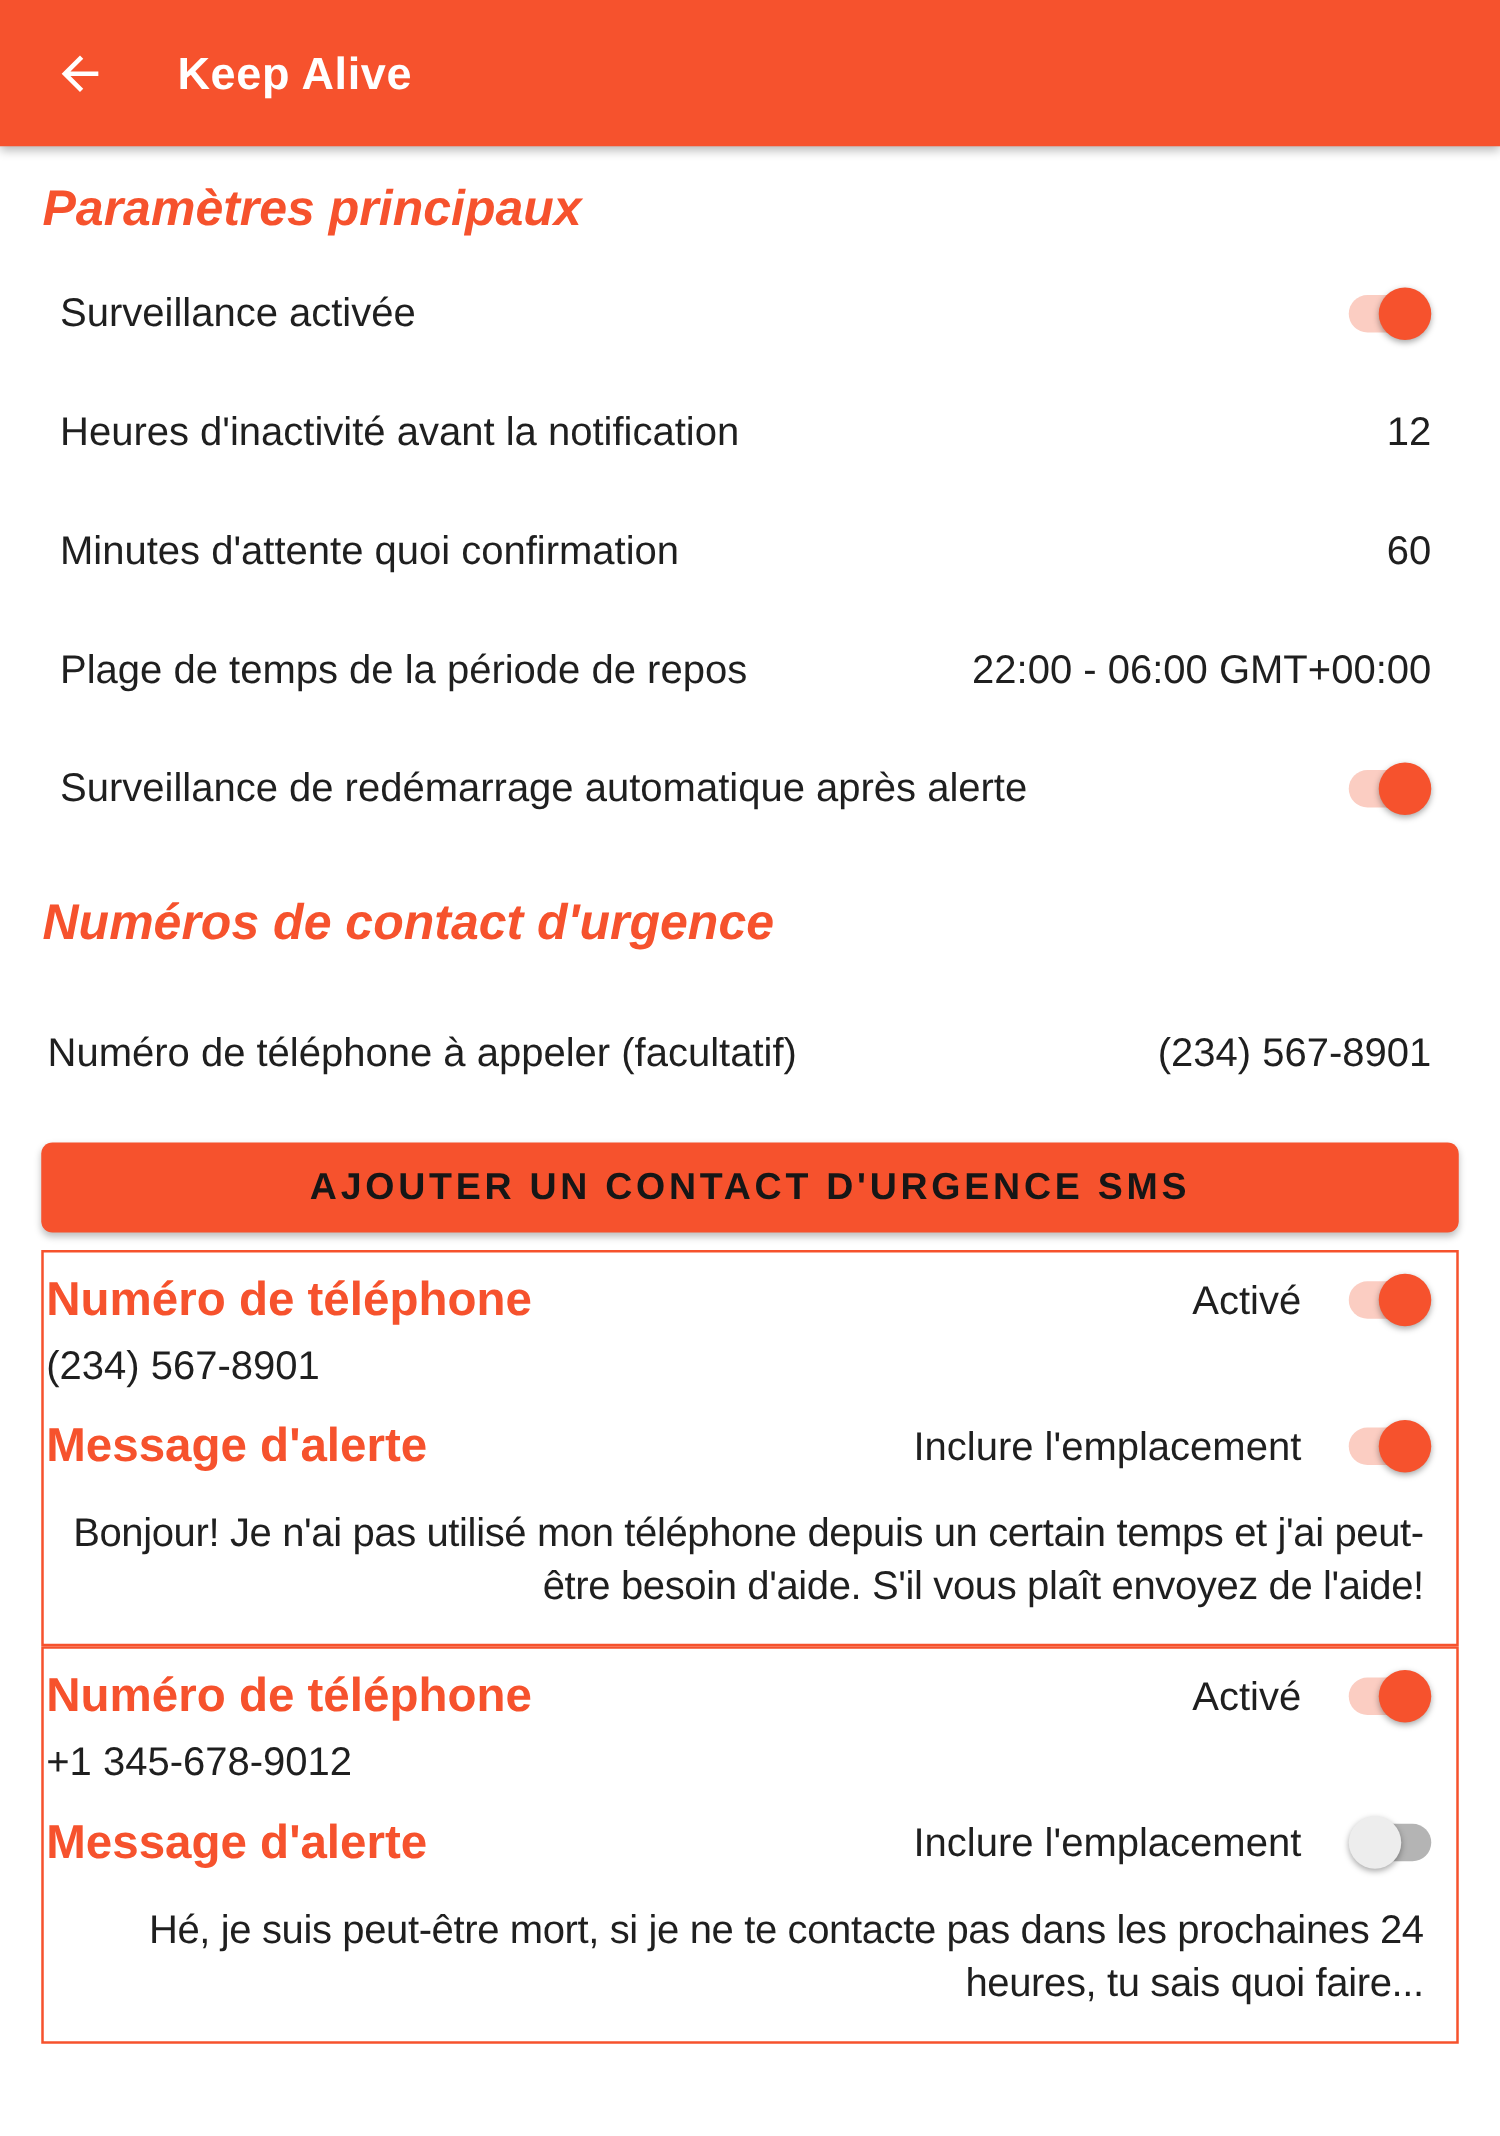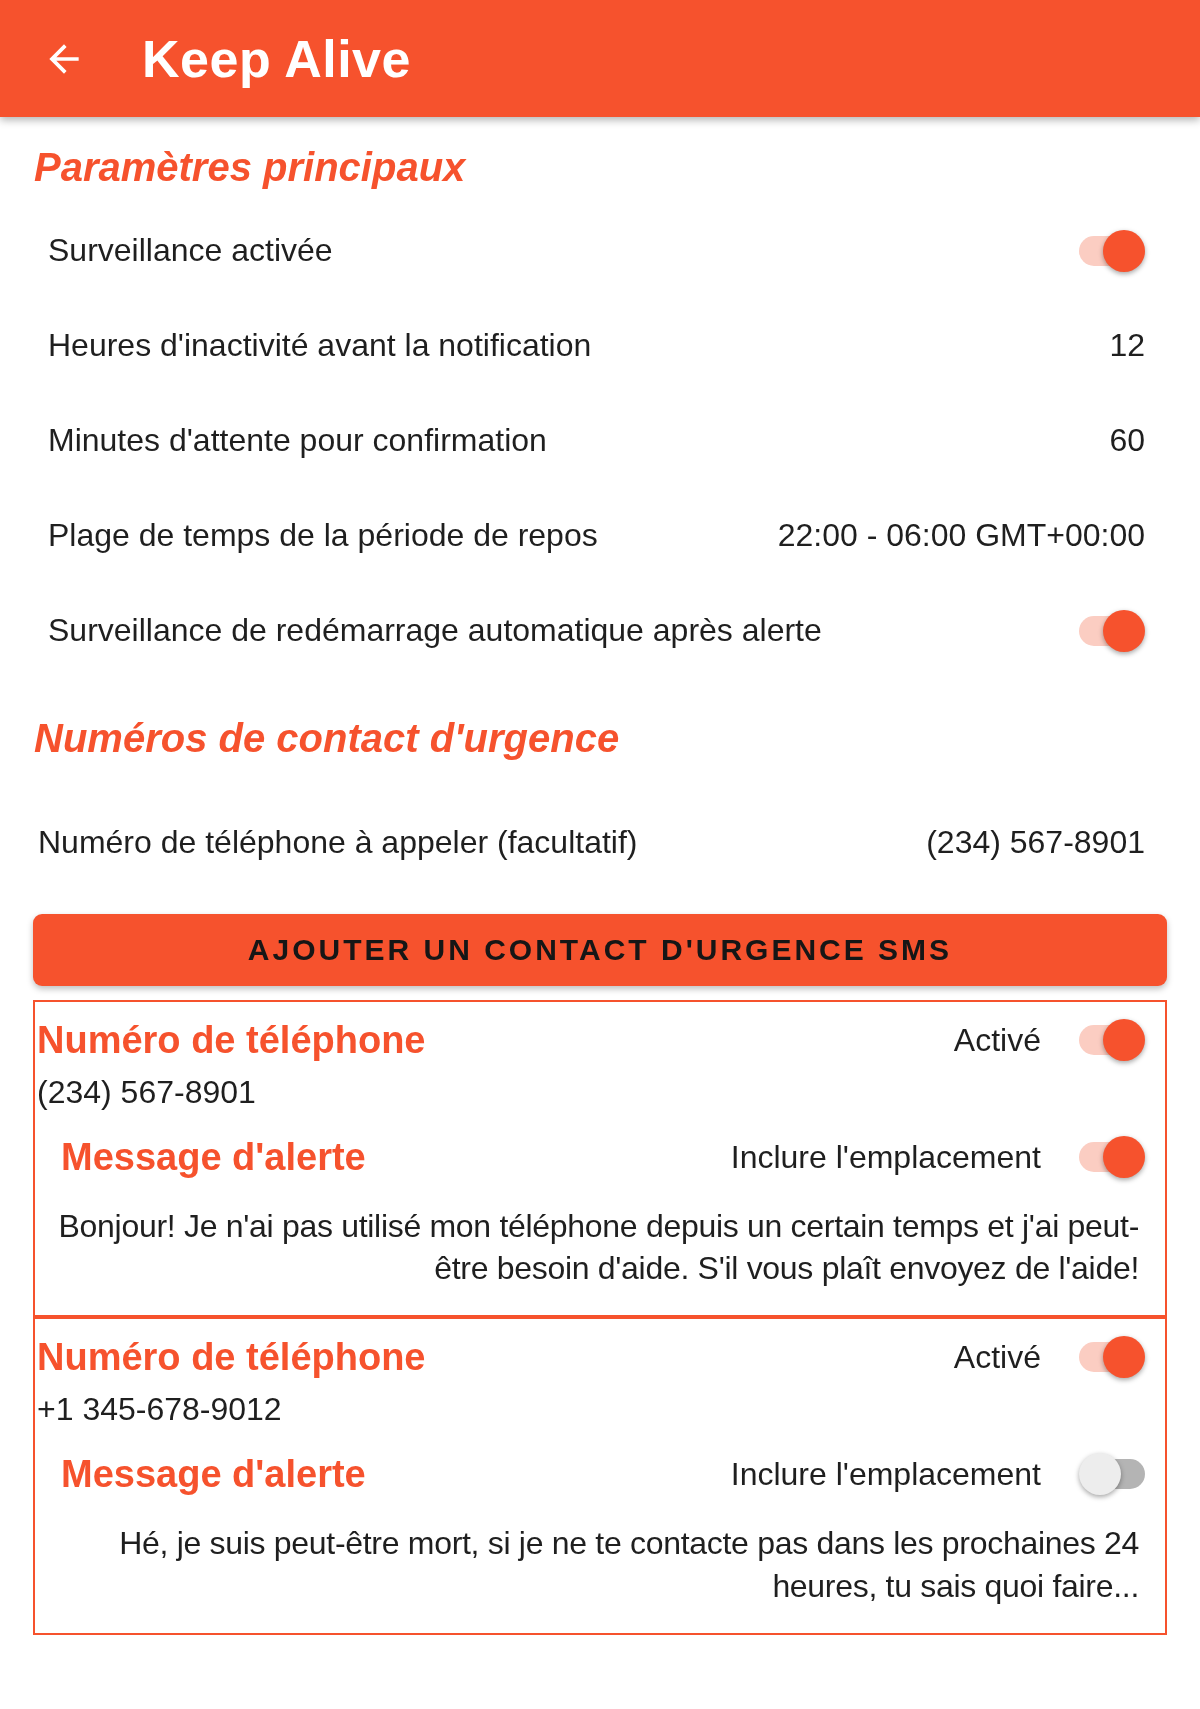--- a/index.html
+++ b/index.html
@@ -31,21 +31,21 @@
     z-index:5;
   }
   .back-btn{
     width:72px;height:72px;
     margin-left:28px;
     display:flex;align-items:center;justify-content:center;
     cursor:pointer;
   }
   .appbar h1{
     color:var(--appbar-text);
-    font-size:52px;
+    font-size:36px;
     font-weight:700;
     letter-spacing:0.5px;
     margin-left:42px;
   }
   
   .section-title{
     color:var(--accent);
     font-size:40px;
     font-weight:700;
     line-height:48px;
@@ -120,21 +120,21 @@
     border:2px solid var(--accent);
     background:#ffffff;
     padding:12px 20px 26px 2px;
   }
   .card-head{
     display:flex;
     align-items:center;
     justify-content:space-between;
     min-height:52px;
   }
-  .card-head.msg-head{margin-top:20px;margin-left:24px;}
+  .card-head.msg-head{margin-top:20px;}
   .card-title{
     color:var(--accent);
     font-size:38px;
     font-weight:700;
   }
   .toggle-group{
     display:flex;
     align-items:center;
     gap:38px;
   }
@@ -185,21 +185,21 @@
         <div class="thumb"></div>
       </div>
     </div>
 
     <div class="row">
       <span class="label">Heures d'inactivité avant la notification</span>
       <span class="value">12</span>
     </div>
 
     <div class="row">
-      <span class="label">Minutes d'attente pour confirmation</span>
+      <span class="label">Minutes d'attente quoi confirmation</span>
       <span class="value">60</span>
     </div>
 
     <div class="row">
       <span class="label">Plage de temps de la période de repos</span>
       <span class="value">22:00 - 06:00 GMT+00:00</span>
     </div>
 
     <div class="row">
       <span class="label">Surveillance de redémarrage automatique après alerte</span>

